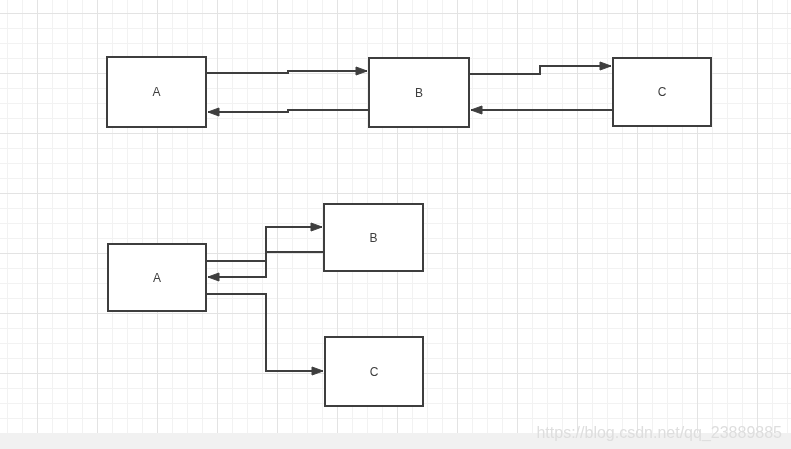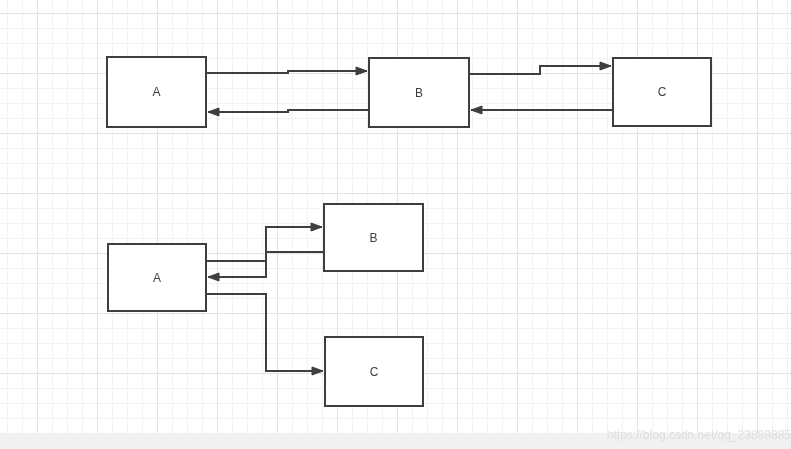--- a/index.html
+++ b/index.html
@@ -37,22 +37,22 @@
     background:var(--node-fill);
     border:2px solid var(--node-border);
     display:flex;align-items:center;justify-content:center;
   }
   .node span{font-size:12px;color:var(--label);}
   .hscrollbar{
     position:absolute;left:0;bottom:0;width:791px;height:16px;
     background:var(--scrollbar);z-index:4;
   }
   .watermark{
-    position:absolute;right:0;bottom:7px;z-index:5;
-    font-size:12px;color:var(--watermark);white-space:nowrap;margin-top:29px;
+    position:absolute;right:9px;bottom:7px;z-index:5;
+    font-size:16px;color:var(--watermark);white-space:nowrap;margin-top:29px;
   }
 </style>
 </head>
 <body>
 
 <div class="stage">
   <svg class="edges" width="791" height="449" viewBox="0 0 791 449" xmlns="http://www.w3.org/2000/svg">
     <defs>
       <marker id="arrowhead" markerUnits="userSpaceOnUse" markerWidth="13" markerHeight="10" refX="12" refY="5" orient="auto">
         <path d="M1,1 L12,5 L1,9 Z" fill="#3e3e3e" stroke="#3e3e3e"></path>

